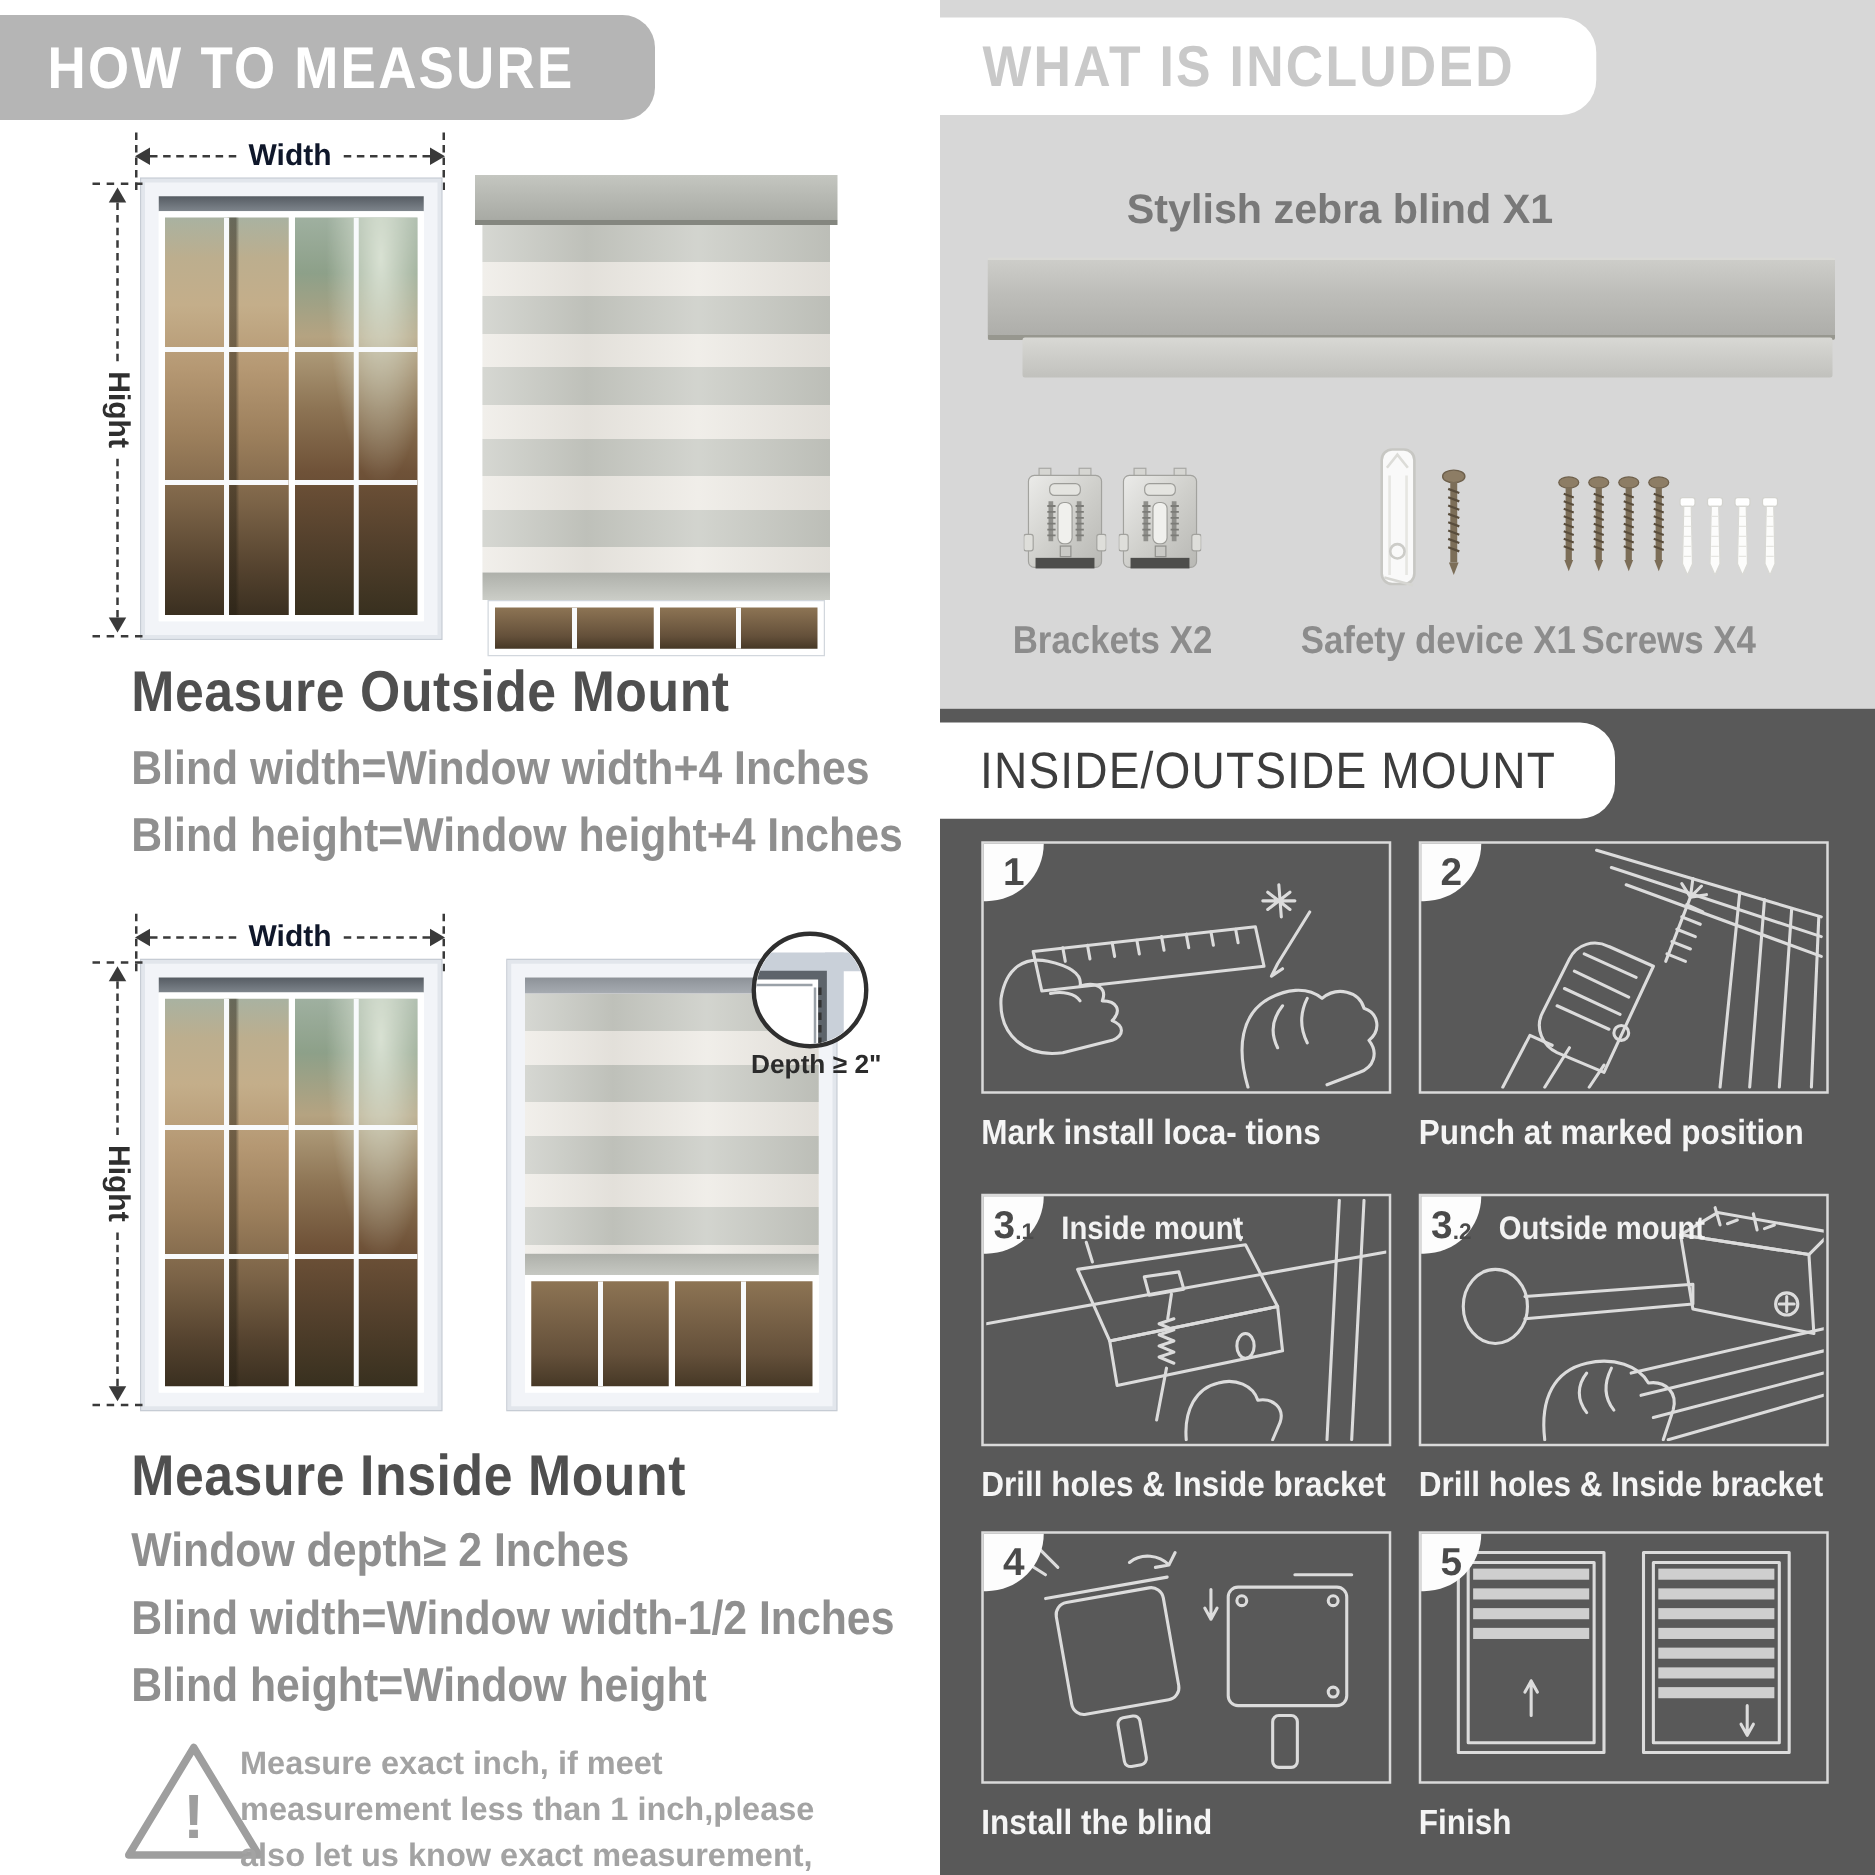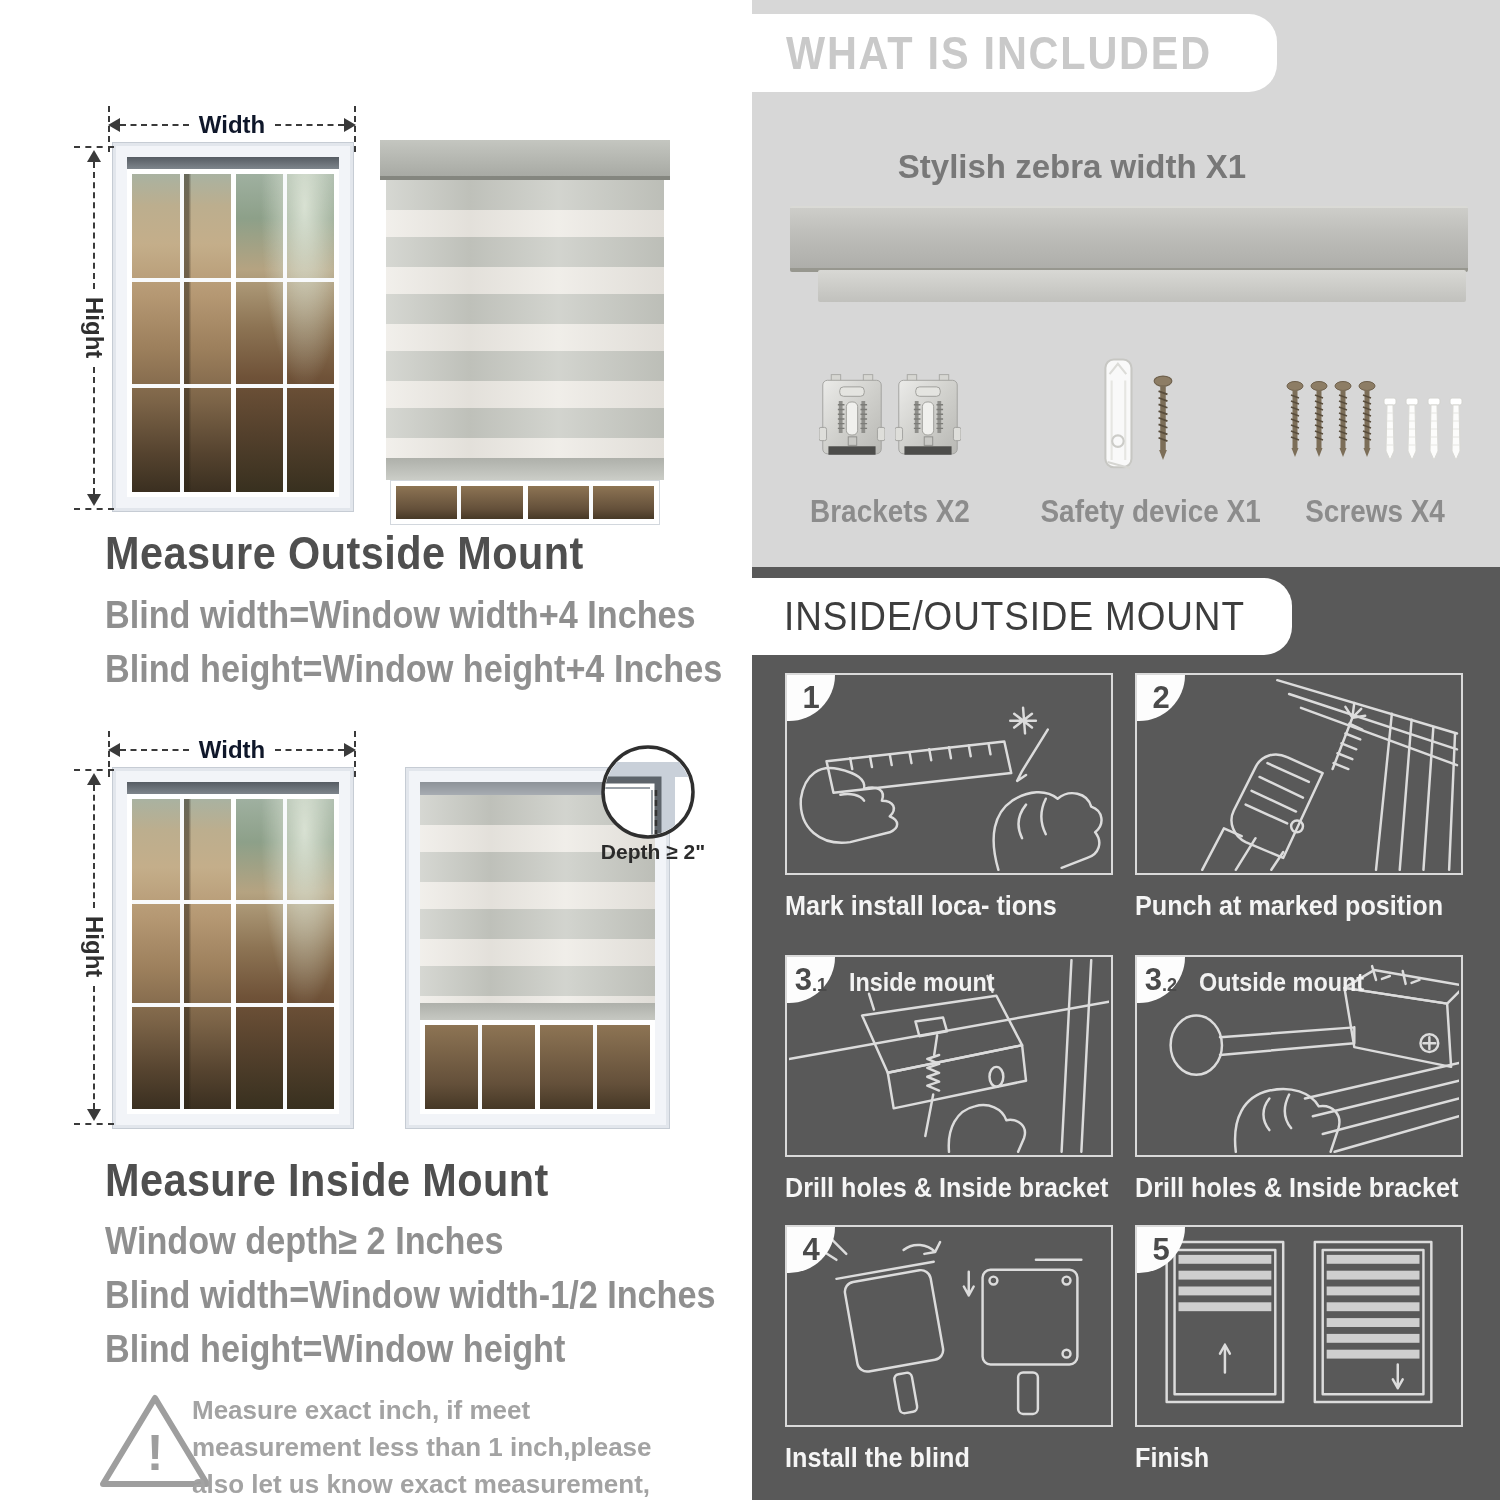--- a/index.html
+++ b/index.html
@@ -110,20 +110,23 @@
   .caption{margin-top:15px;color:#f5f5f5;font-size:28px;font-weight:bold;}
   .art{position:absolute;inset:2px;}
   .art svg{width:100%;height:100%;}
   .ln{fill:none;stroke:#dcdcdc;stroke-width:2.5;stroke-linecap:round;stroke-linejoin:round;}
 </style>
 </head>
 <body>
 
 <div id="canvas">
 
+  <div class="abs" id="left-header">
+    <span class="cond" style="display:inline-block">HOW TO MEASURE</span>
+  </div>
 
   <div class="abs harrow" style="left:108px;top:112px;width:248px;">
     <span class="vtick" style="left:0;"></span>
     <span class="vtick" style="right:0;"></span>
     <span class="tri l"></span>
     <span class="dash"></span>
     <span class="lbl">Width</span>
     <span class="dash"></span>
     <span class="tri r"></span>
   </div>
@@ -235,21 +238,21 @@
     </svg>
   </div>
   <div class="abs warn-text" style="left:192px;top:1392px;width:480px;">Measure exact inch, if meet measurement less than 1 inch,please also let us know exact measurement, please do not leave it</div>
 
   <div class="abs" id="right-col">
 
     <div id="included">
       <div id="included-pill">
         <span class="cond" style="display:inline-block">WHAT IS INCLUDED</span>
       </div>
-      <div id="blind-label" class="">Stylish zebra width X1</div>
+      <div id="blind-label" class="">Stylish zebra blind X1</div>
 
       <div id="headrail-graphic">
         <div class="main"></div>
         <div class="lower"></div>
       </div>
 
       <svg width="0" height="0" style="position:absolute">
           <defs>
         <linearGradient id="met" x1="0" y1="0" x2="1" y2="1">
           <stop offset="0" stop-color="#ebebe9"></stop>
@@ -303,21 +306,21 @@
           <svg width="20" height="92" viewBox="0 0 18 80" style="margin-bottom:14px">
             <ellipse cx="9" cy="5" rx="8" ry="4.5" fill="#8d7d65" stroke="#6e604c"></ellipse>
             <path d="M9 9 v58" stroke="#7c6e58" stroke-width="5"></path>
             <path d="M5 14 l8 3 M5 20 l8 3 M5 26 l8 3 M5 32 l8 3 M5 38 l8 3 M5 44 l8 3 M5 50 l8 3 M5 56 l8 3" stroke="#594d3c" stroke-width="1.6"></path>
             <path d="M9 76 l-3.5-9 h7 Z" fill="#7c6e58"></path>
           </svg>
         </div>
         <div class="hw-label condc">Safety device X1</div>
       </div>
 
-      <div class="hw-item" style="left:508px;top:352px;width:230px;">
+      <div class="hw-item" style="left:468px;top:352px;width:230px;">
         <div class="hw-icons" style="gap:6px">
           <svg width="18" height="118" viewBox="0 0 18 80">
               <ellipse cx="9" cy="5" rx="8" ry="4.5" fill="#8d7d65" stroke="#6e604c"></ellipse>
               <path d="M9 9 v58" stroke="#7c6e58" stroke-width="5"></path>
               <path d="M5 14 l8 3 M5 20 l8 3 M5 26 l8 3 M5 32 l8 3 M5 38 l8 3 M5 44 l8 3 M5 50 l8 3 M5 56 l8 3" stroke="#594d3c" stroke-width="1.6"></path>
               <path d="M9 76 l-3.5-9 h7 Z" fill="#7c6e58"></path>
             </svg>
           <svg width="18" height="118" viewBox="0 0 18 80">
               <ellipse cx="9" cy="5" rx="8" ry="4.5" fill="#8d7d65" stroke="#6e604c"></ellipse>
               <path d="M9 9 v58" stroke="#7c6e58" stroke-width="5"></path>

